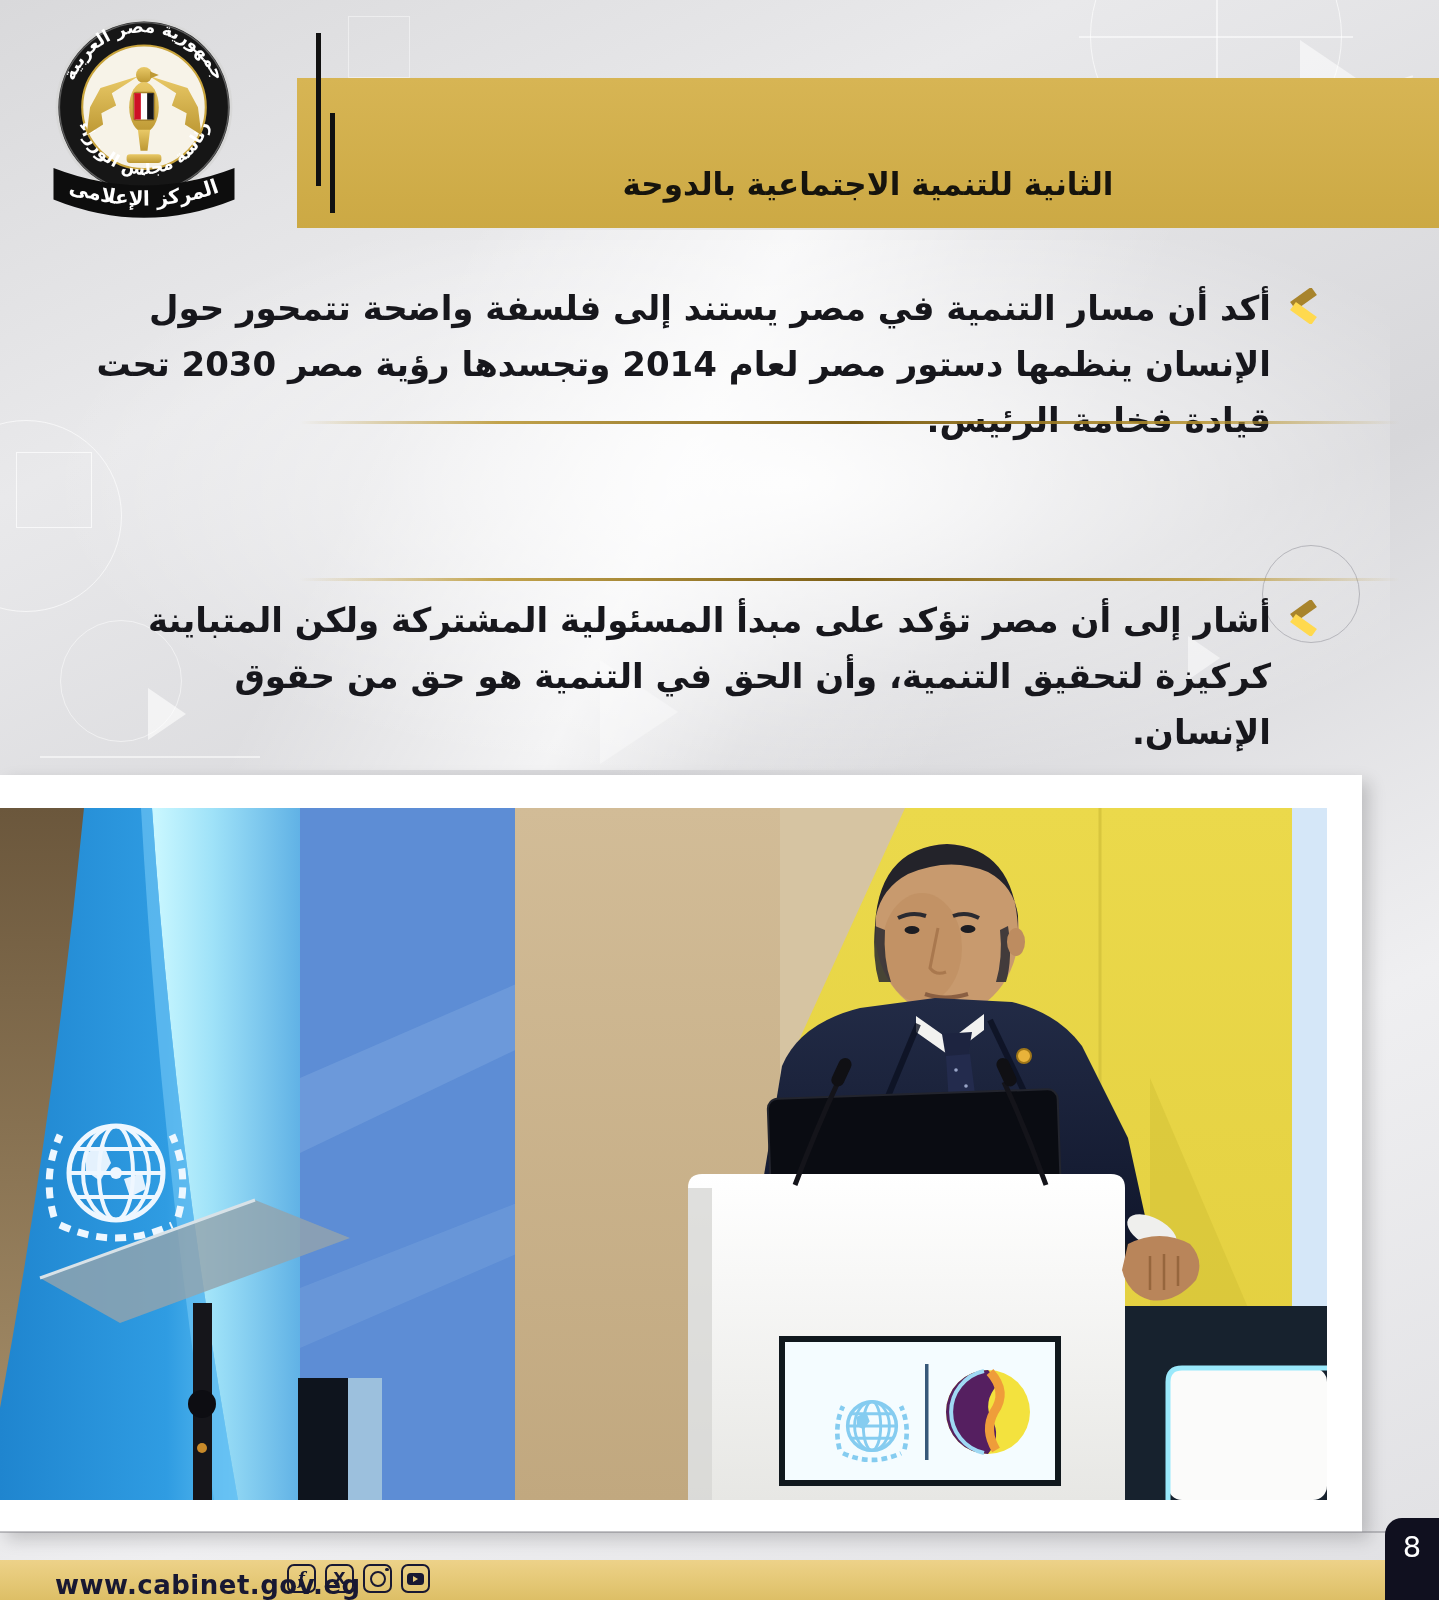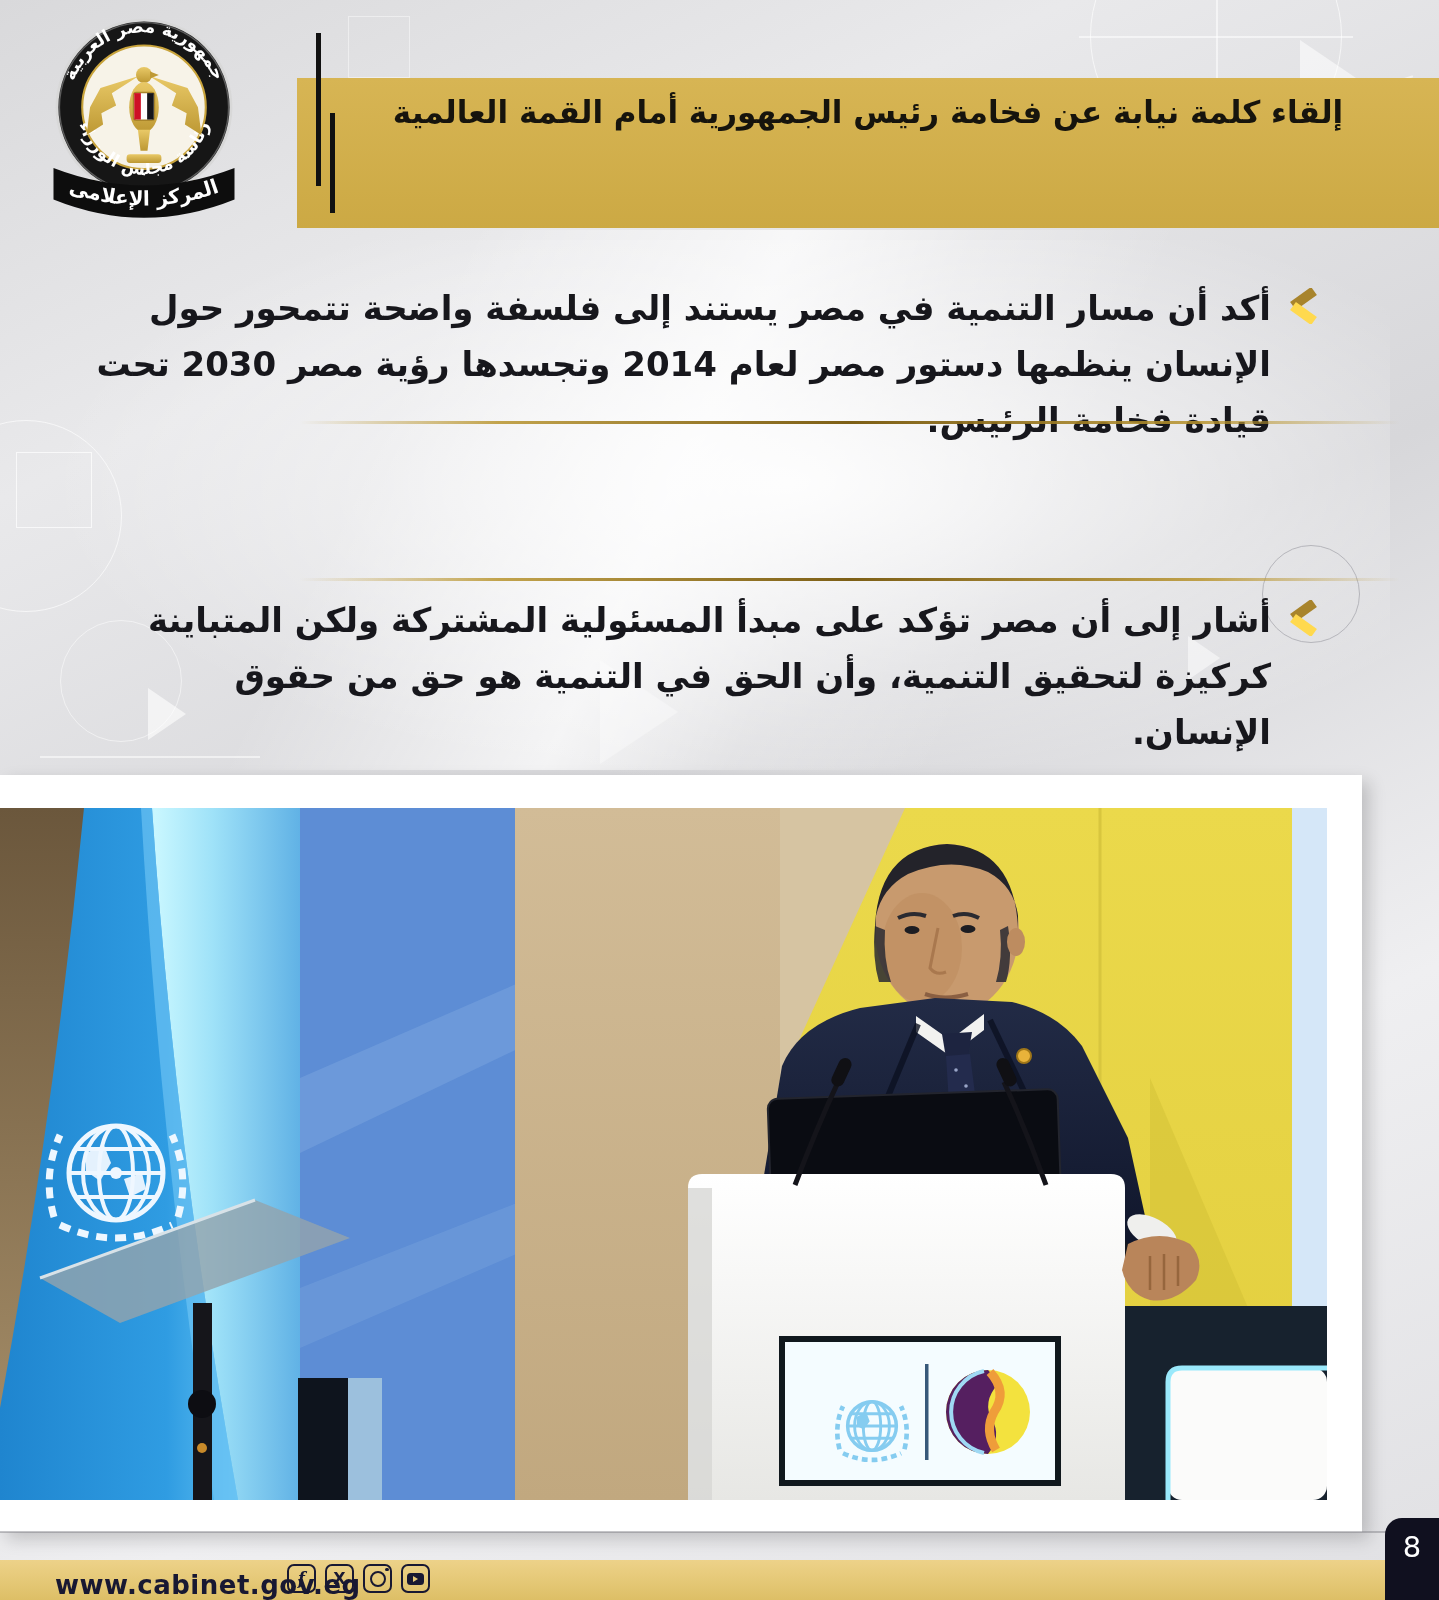--- a/index.html
+++ b/index.html
@@ -78,21 +78,21 @@
     <div class="shape tri" style="left:1300px;top:40px;border-top:38px solid transparent;border-bottom:38px solid transparent;border-left:56px solid rgba(255,255,255,.55);"></div>
     <div class="shape tri" style="left:1396px;top:150px;border-top:16px solid transparent;border-bottom:16px solid transparent;border-left:24px solid rgba(255,255,255,.5);"></div>
     <div class="shape tri" style="left:148px;top:688px;border-top:26px solid transparent;border-bottom:26px solid transparent;border-left:38px solid rgba(255,255,255,.6);"></div>
     <div class="shape tri" style="left:600px;top:660px;border-top:52px solid transparent;border-bottom:52px solid transparent;border-left:78px solid rgba(255,255,255,.35);"></div>
     <div class="shape tri" style="left:1188px;top:636px;border-top:22px solid transparent;border-bottom:22px solid transparent;border-left:32px solid rgba(255,255,255,.5);"></div>
     <div class="shape hline" style="left:1130px;top:120px;width:290px;transform:rotate(-18deg);"></div>
     <div class="shape hline" style="left:40px;top:756px;width:220px;"></div>
   </div>
 
   <div class="banner">
-    <div class="t1">إلقاء كلمة نيابة عن فخامة رئيس الجمهورية أمام القمة العالمية</div>
+    <div class="t2">الثانية للتنمية الاجتماعية بالدوحة</div>
   </div>
   <div class="vbar b1"></div>
   <div class="vbar b2"></div>
 
   <div class="logo">
     <svg viewBox="0 0 120 131" width="212" height="228">
       <defs>
         <linearGradient id="gold" x1="0" y1="0" x2="0" y2="1">
           <stop offset="0" stop-color="#e9c967"></stop>
             <stop offset="1" stop-color="#bd9833"></stop>

